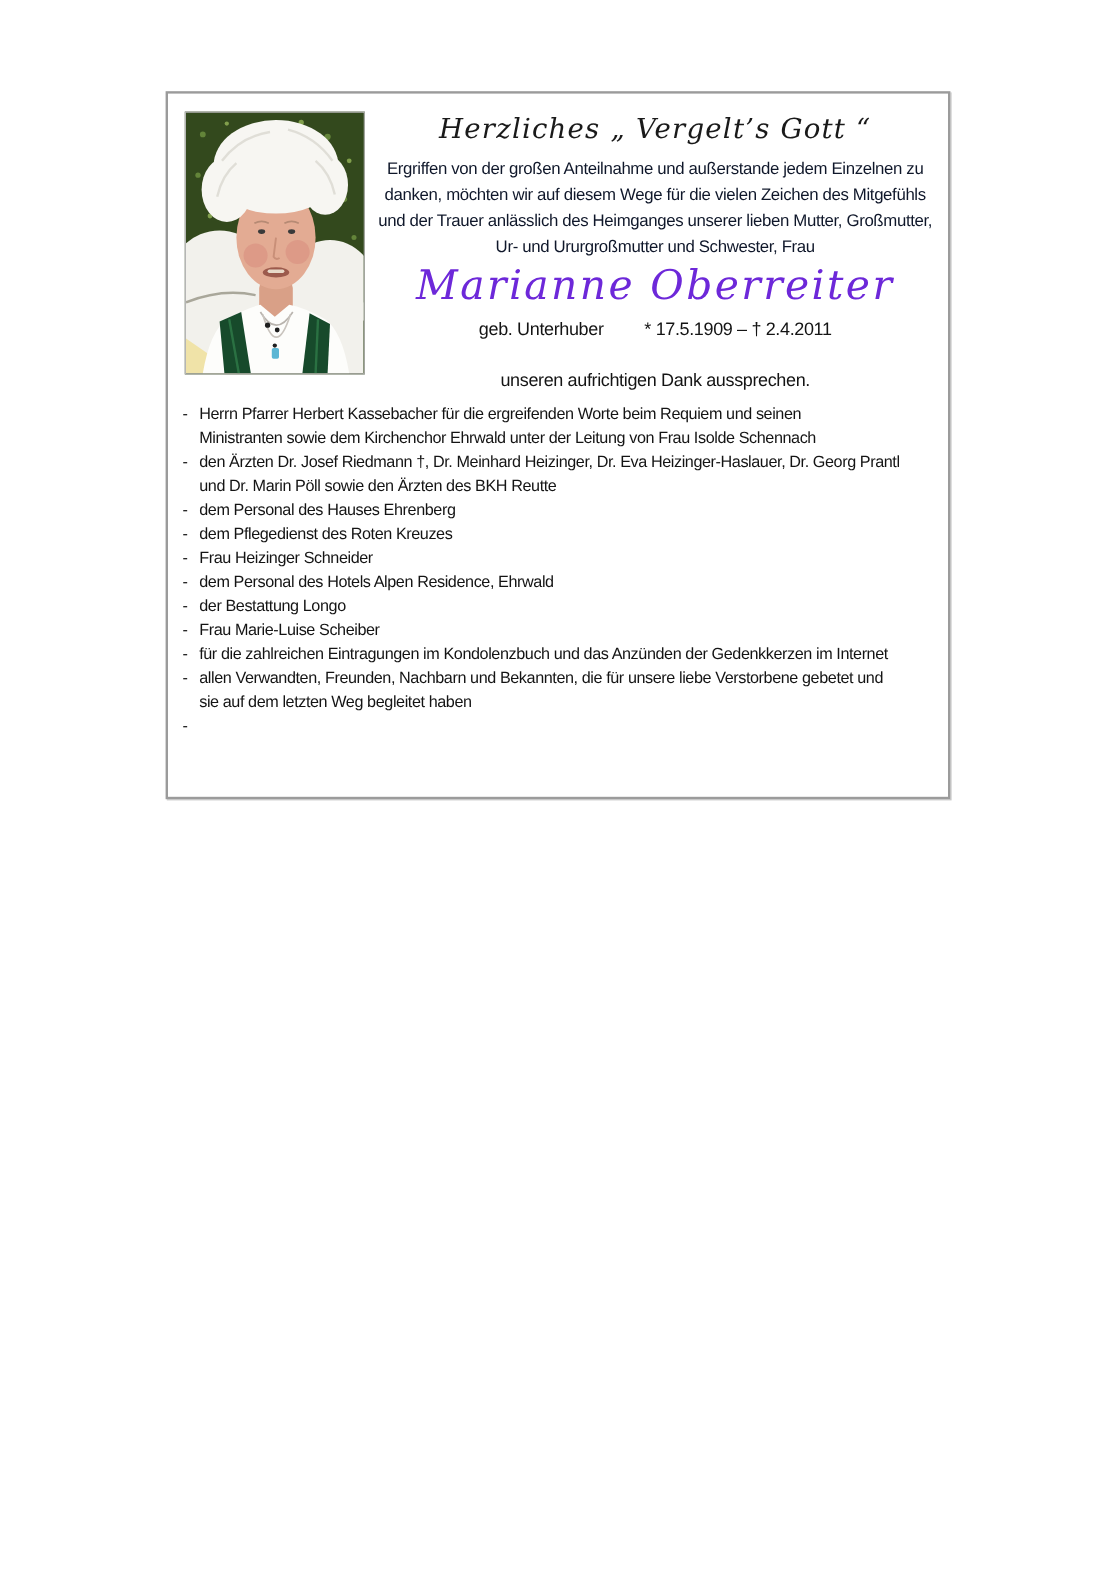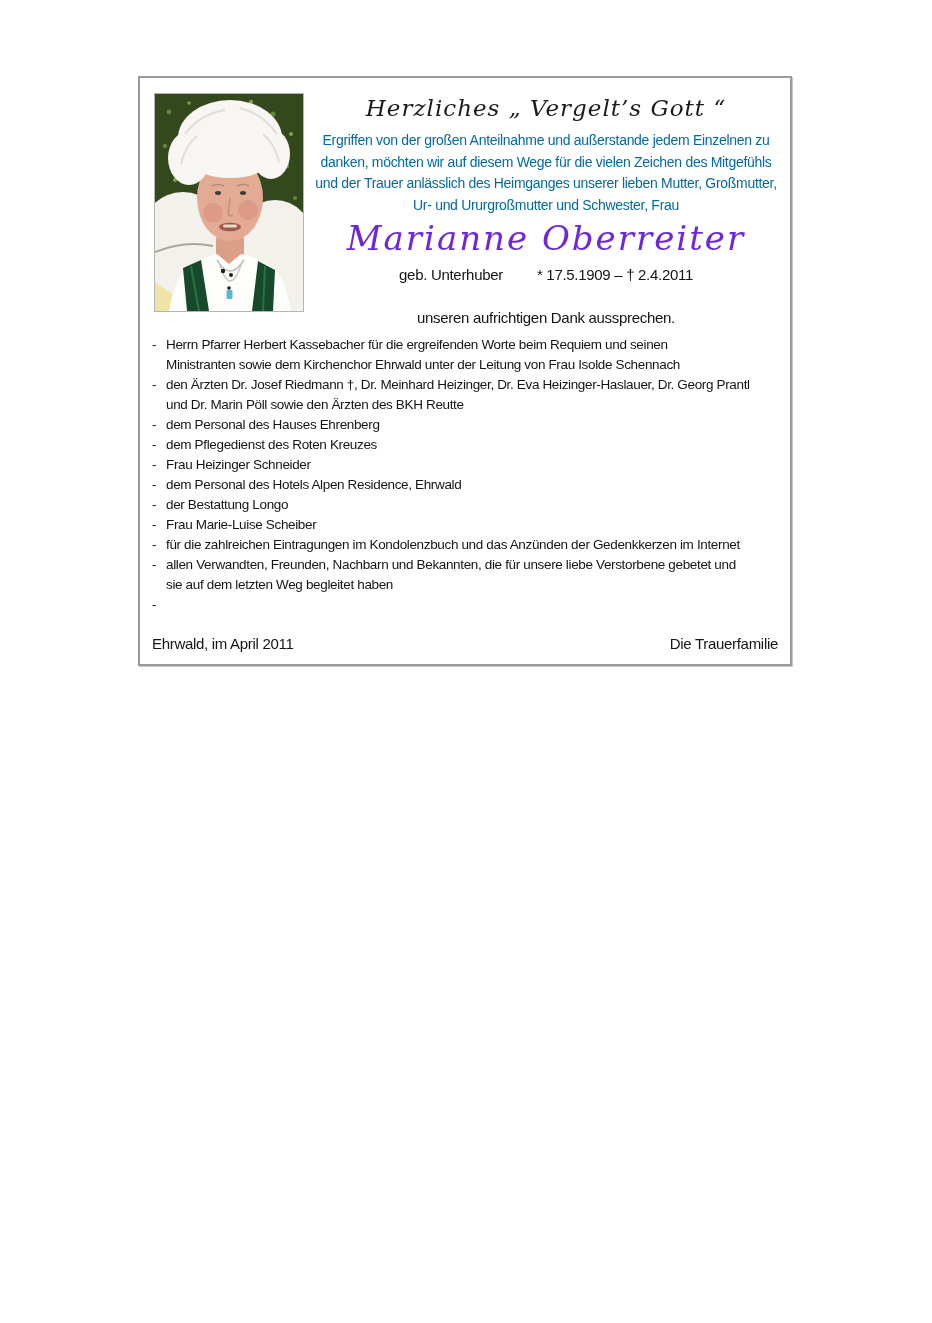--- a/index.html
+++ b/index.html
@@ -11,21 +11,21 @@
     position: relative;
   }
   .page { position: absolute; left: 0; top: 0; width: 932px; height: 1323px; background: #ffffff; }
 
   .card {
     position: absolute; left: 138px; top: 76px;
     width: 654px; height: 590px;
     border: 2px solid #9b9b9b;
     box-shadow: 1px 1px 0 #c8c8c8;
     background: #ffffff;
-    padding: 11px 12px 10px 12px;
+    padding: 11px 12px 23px 12px;
     display: flex; flex-direction: column;
   }
 
   .top-section { display: flex; }
 
   .photo-frame {
     flex: none;
     width: 150px; height: 219px;
     margin: 4px 0 0 2px;
     border: 1px solid #b5b5b5;
@@ -49,21 +49,21 @@
     letter-spacing: 1px;
     color: #1a1a1a;
   }
 
   .intro {
     margin-top: 9px;
     font-size: 14px;
     line-height: 21.5px;
     letter-spacing: -0.3px;
     white-space: pre-line;
-    color: #0369a1;
+    color: #0f172a;
   }
 
   .deceased-name {
     margin-top: 2px;
     font-size: 34px;
     letter-spacing: 2px;
     color: #6d28d9;
   }
 
   .sub-row {
@@ -235,19 +235,15 @@
       <li class="thx">
           <span class="dash">-</span>
           <span class="thx-text">allen Verwandten, Freunden, Nachbarn und Bekannten, die für unsere liebe Verstorbene gebetet und
 sie auf dem letzten Weg begleitet haben</span>
         </li>
       <li class="thx">
           <span class="dash">-</span>
         </li>
     </ul>
 
-    <div class="footer-row">
-      <span>Ehrwald, im April 2011</span>
-      <span>Die Trauerfamilie</span>
-    </div>
 
   </div>
 </div>
 
 </body></html>

